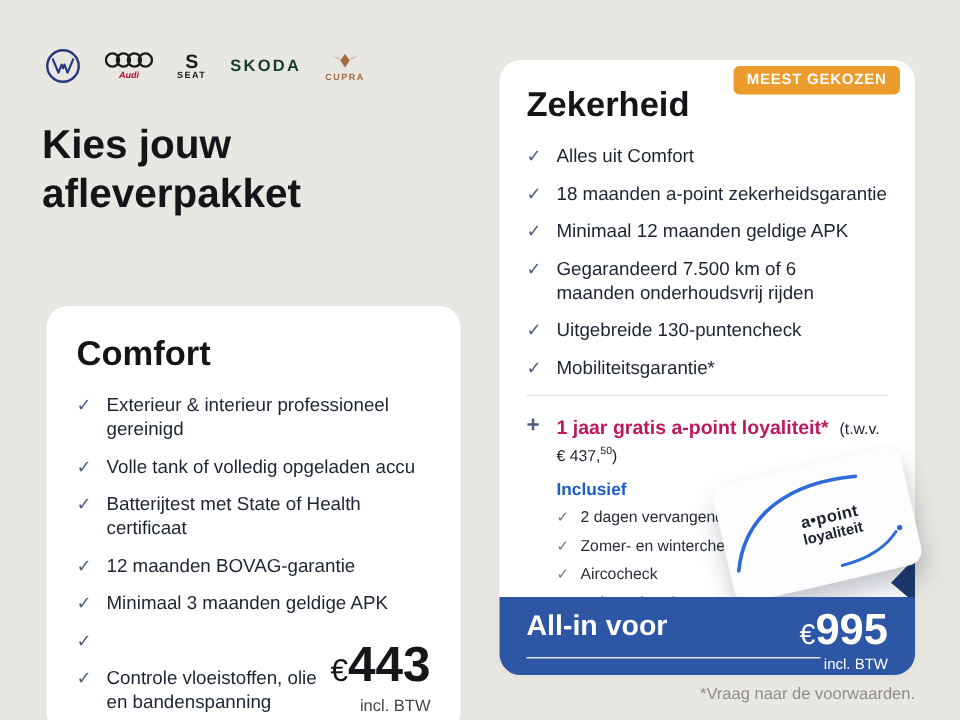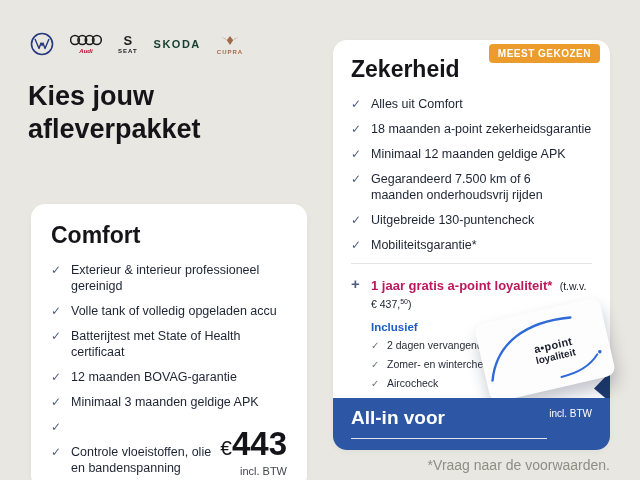--- a/index.html
+++ b/index.html
@@ -68,21 +68,21 @@
   .blue-footer{position:absolute;left:0;bottom:0;width:100%;height:52px;background:#2d57a5;
                border-radius:0 0 14px 14px;box-sizing:border-box;padding:9px 18px 8px 18px;
                display:flex;justify-content:space-between;}
   .blue-footer .label{font-size:19px;font-weight:bold;color:#ffffff;}
   .blue-footer .rule{position:absolute;left:18px;bottom:11px;width:196px;height:1px;background:rgba(255,255,255,0.85);}
   .blue-footer .big{text-align:right;color:#ffffff;}
   .blue-footer .big .amount{font-size:29px;font-weight:bold;line-height:26px;}
   .blue-footer .big .cur{font-size:19px;font-weight:500;}
   .blue-footer .big .vat{font-size:10px;margin-top:1px;}
 
-  .footnote{position:absolute;right:30px;top:457px;font-size:14px;color:#8f8d86;}
+  .footnote{position:absolute;right:30px;top:457px;font-size:11px;color:#8f8d86;}
 </style>
 </head>
 <body>
 
 <div class="stage">
 
   <div class="brandbar">
     <div class="brand">
       <svg width="24" height="24" viewBox="0 0 24 24">
         <circle cx="12" cy="12" r="10.5" fill="none" stroke="#26397f" stroke-width="1.6"></circle>
@@ -227,20 +227,21 @@
       <div class="cardtxt">
         <div class="l1">a•point</div>
         <div class="l2">loyaliteit</div>
       </div>
     </div>
 
     <div class="blue-footer">
       <div class="label">All-in voor</div>
       <div class="rule"></div>
       <div class="big">
+        <div class="amount"><span class="cur">€</span><span>995</span></div>
         <div class="vat">incl. BTW</div>
       </div>
     </div>
   </div>
 
   <div class="footnote">*Vraag naar de voorwaarden.</div>
 
 </div>
 
 </body></html>

